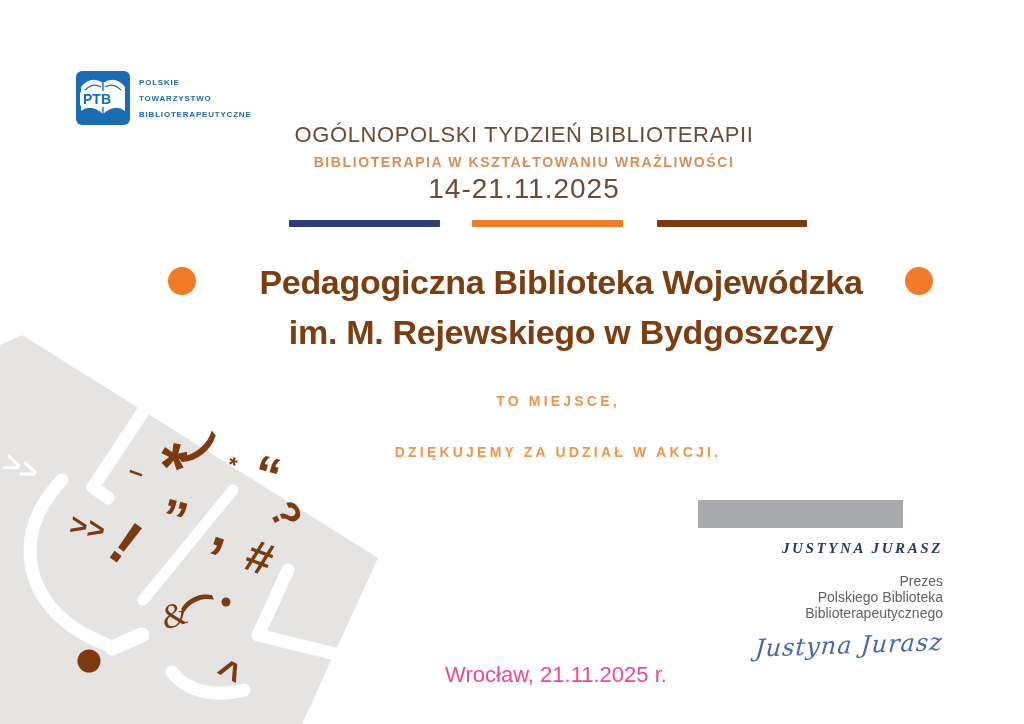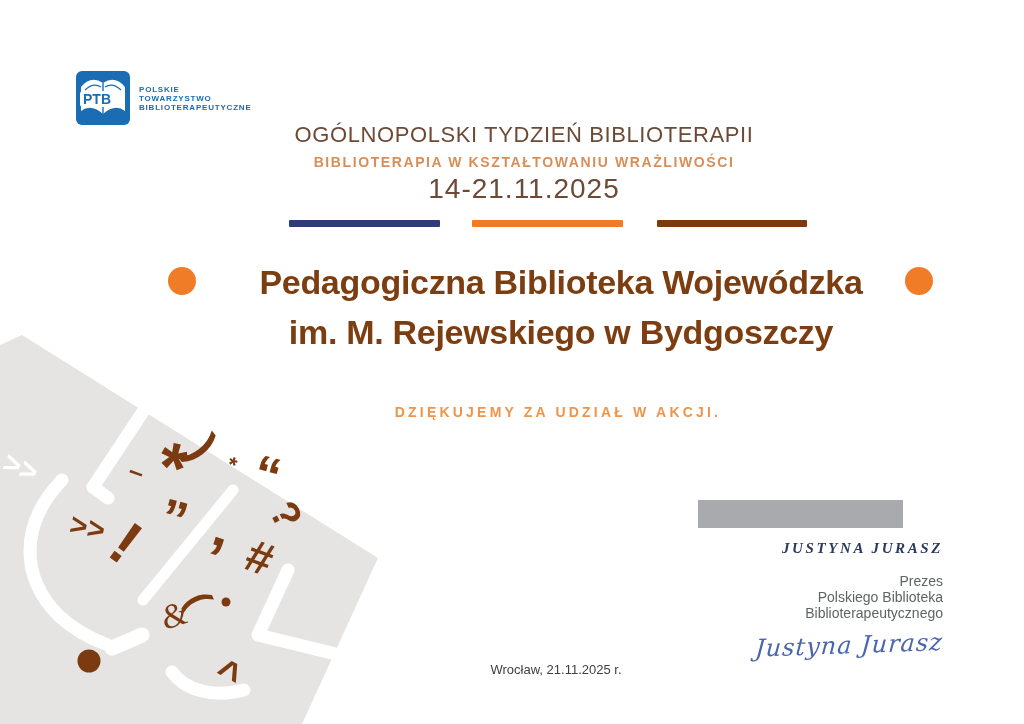--- a/index.html
+++ b/index.html
@@ -3,53 +3,53 @@
 <meta charset="utf-8">
 <style>
   html,body{margin:0;padding:0;background:#fff;}
   .certificate{
     position:relative;width:1024px;height:724px;background:#ffffff;
     overflow:hidden;font-family:"Liberation Sans",sans-serif;
   }
   
   .logo-block{position:absolute;left:75px;top:70px;display:flex;align-items:center;gap:8px;}
   .logo-mark{width:56px;height:56px;display:block;}
-  .logo-lines{display:flex;flex-direction:column;}
+  .logo-lines{display:flex;flex-direction:column;gap:7px;}
   .logo-lines span{font-size:8px;font-weight:bold;letter-spacing:.8px;color:#1a6cb3;}
   
   .header{position:absolute;left:12px;top:122px;width:1024px;text-align:center;}
   .header .h-title{font-size:22px;letter-spacing:.6px;color:#6d4a36;}
   .header .h-subtitle{margin-top:6px;font-size:14px;font-weight:bold;letter-spacing:1.6px;color:#d98e58;}
   .header .h-date{margin-top:3px;font-size:28px;letter-spacing:1px;color:#6d4a36;}
   
   .divider{position:absolute;top:220px;height:7px;border-radius:1px;}
   .divider.navy{left:289px;width:151px;background:#2f3c78;}
   .divider.orange{left:472px;width:151px;background:#f07c28;}
   .divider.brown{left:657px;width:150px;background:#7c3a10;}
   
   .recipient{position:absolute;left:98px;top:250px;width:926px;text-align:center;
     font-weight:bold;color:#7c3e11;font-size:34px;letter-spacing:-.3px;line-height:50px;margin-top:7px;}
   .side-dot{position:absolute;top:267px;width:28px;height:28px;border-radius:50%;background:#f07c28;}
   .side-dot.left{left:168px;}
   .side-dot.right{left:905px;}
   
   .message{position:absolute;left:298px;top:390px;width:520px;text-align:center;
     color:#f09449;font-weight:bold;font-size:14px;letter-spacing:3.2px;line-height:23px;}
-  .message .m3{margin-top:11px;}
+  .message .m3{margin-top:28px;}
   
   .sign-block{position:absolute;left:657px;top:500px;width:286px;text-align:right;}
   .sign-bar{width:205px;height:28px;background:#a9aaae;margin:0 auto;}
   .sign-name{margin-top:12px;font-family:"Liberation Serif",serif;font-style:italic;font-weight:bold;
     font-size:15px;letter-spacing:2.6px;color:#2c3a60;}
   .sign-role{margin-top:16px;font-size:14px;line-height:16px;color:#606366;}
   .sign-script{margin-top:12px;font-family:"DejaVu Serif",serif;font-style:italic;
     font-size:24px;color:#4a66ad;transform:rotate(-2deg) skewX(-6deg);letter-spacing:1px;}
   
   .footer{position:absolute;left:356px;top:662px;width:400px;text-align:center;
-    font-size:13px;color:#404040;}
+    font-size:22px;color:#ec4899;}
   
   .decoration{position:absolute;left:0;top:330px;width:380px;height:394px;}
   .deco-glyph{font-family:"Liberation Sans",sans-serif;font-weight:bold;fill:#7c3a10;}
   .deco-serif{font-family:"Liberation Serif",serif;font-style:italic;fill:#7c3a10;}
 </style>
 </head>
 <body>
 
 <div class="certificate">
 
@@ -80,20 +80,21 @@
   <div class="divider brown"></div>
 
   <div class="side-dot left"></div>
   <div class="side-dot right"></div>
   <div class="recipient">
     <div>Pedagogiczna Biblioteka Wojewódzka</div>
     <div>im. M. Rejewskiego w Bydgoszczy</div>
   </div>
 
   <div class="message">
+    <div>TO MIEJSCE,</div>
     <div class="m3">DZIĘKUJEMY ZA UDZIAŁ W AKCJI.</div>
   </div>
 
   <div class="sign-block">
     <div class="sign-bar"></div>
     <div class="sign-name">JUSTYNA JURASZ</div>
     <div class="sign-role">
       <div>Prezes</div>
       <div>Polskiego Biblioteka</div>
       <div>Biblioterapeutycznego</div>

